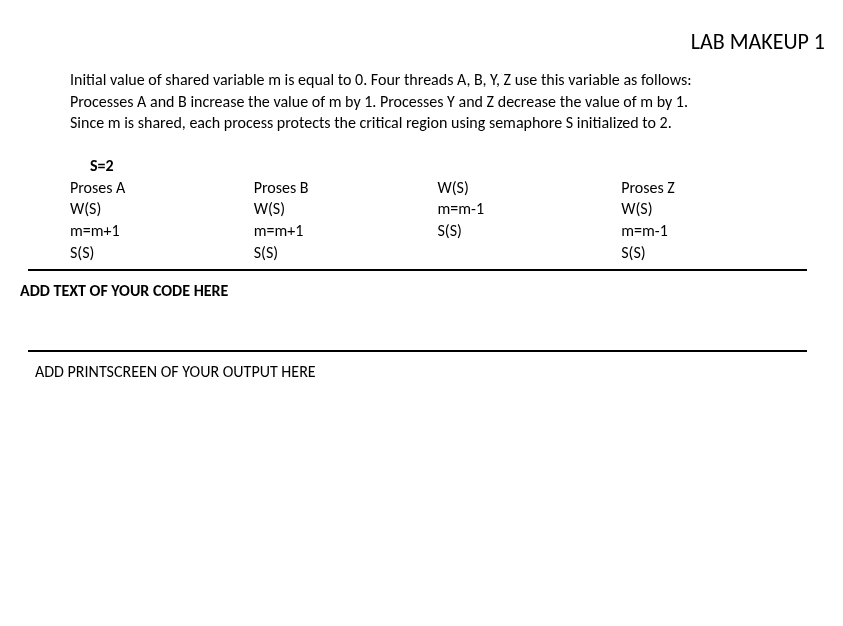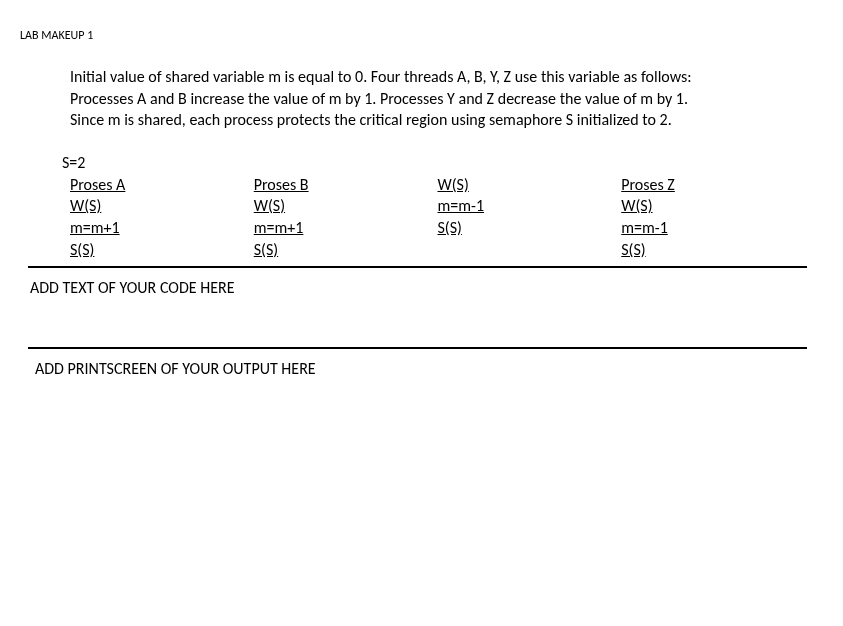--- a/index.html
+++ b/index.html
@@ -10,55 +10,57 @@
     body {
       font-family: Calibri, 'Segoe UI', Arial, sans-serif;
       font-size: 16px;
       color: #000;
       background: #fff;
       width: 843px;
       height: 626px;
       padding: 28px 18px 20px 18px;
     }
     .title {
-      font-size: 12px;
-      margin-bottom: 24px;
+      font-size: 22px;
+      margin-bottom: 14px;
       margin-left: 2px;
+      text-align: right;
     }
     .problem-block {
       margin-left: 52px;
       margin-right: 20px;
       line-height: 1.35;
       margin-bottom: 22px;
     }
     .init-line {
-      margin-left: 44px;
+      margin-left: 72px;
       margin-bottom: 2px;
+      font-weight: bold;
     }
     .processes {
       display: flex;
       margin-left: 52px;
       margin-right: 20px;
       margin-bottom: 6px;
-      text-decoration: underline;
     }
     .process-col {
       flex: 1;
     }
     .process-col div {
       line-height: 1.35;
     }
     .hr-thick {
       border: none;
       border-top: 2.5px solid #000;
       margin: 6px 18px 10px 10px;
     }
     .section-label {
-      margin-left: 12px;
+      margin-left: 2px;
       margin-bottom: 50px;
+      font-weight: bold;
     }
     .section-label-2 {
       margin-left: 17px;
     }
   </style>
 </head>
 <body>
 
 <div class="title">LAB MAKEUP 1</div>
 

